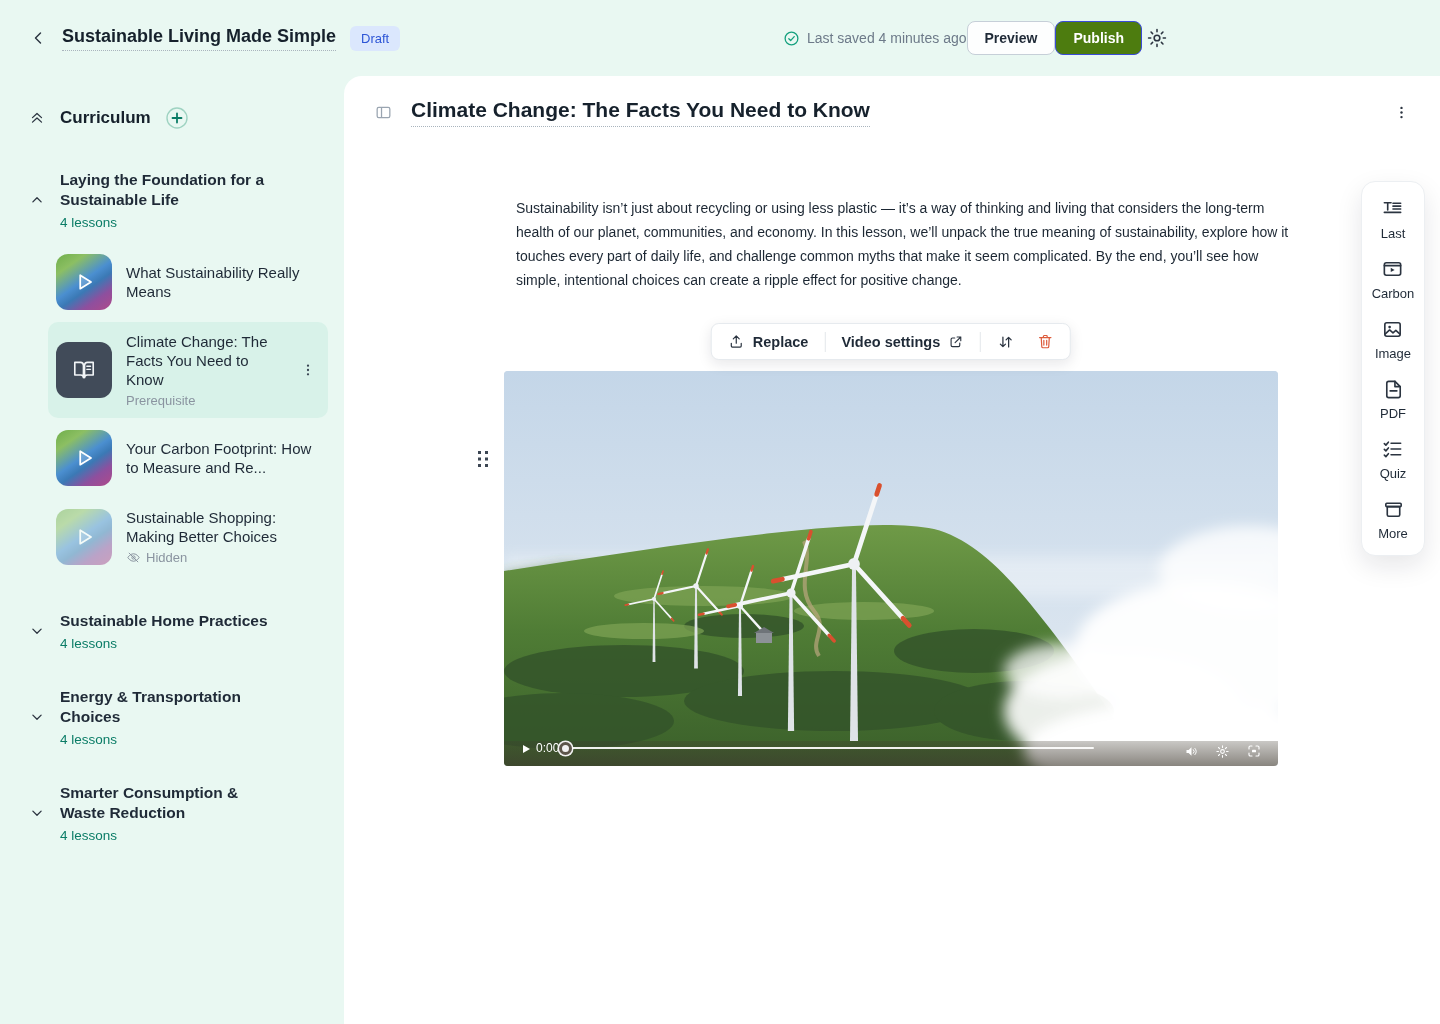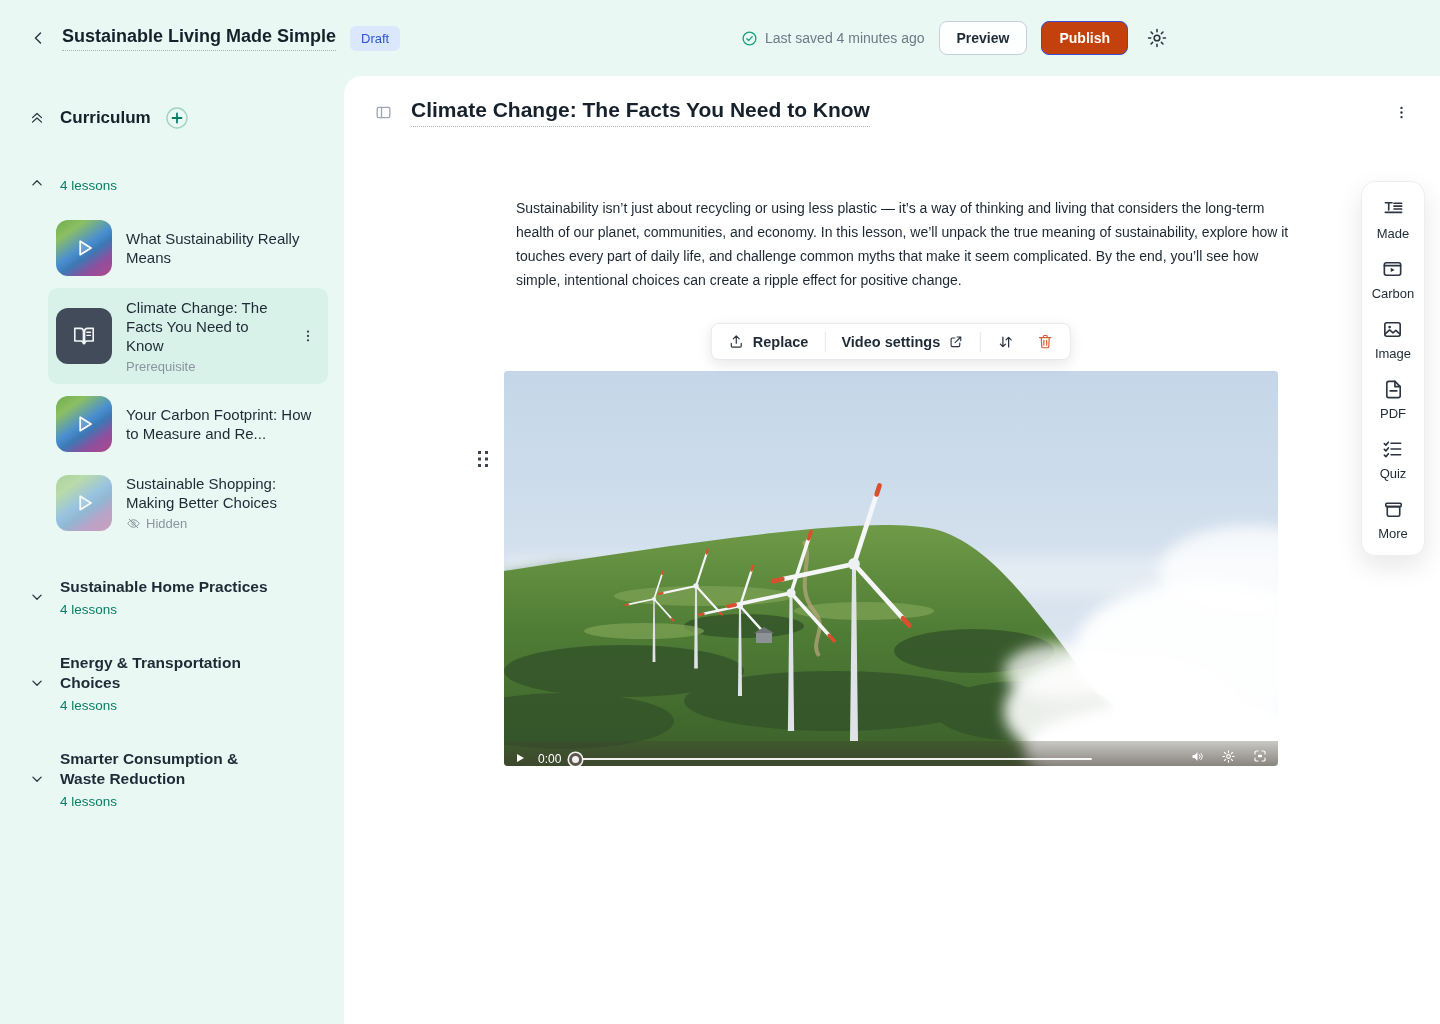--- a/index.html
+++ b/index.html
@@ -9,26 +9,26 @@
 
   
   .app-header { position:absolute; top:0; left:0; width:1196px; height:76px;
     display:flex; align-items:center; padding:0 24px; background:#e9f8f2; z-index:5; }
   .icon-btn { background:none; border:none; cursor:pointer; display:flex;
     align-items:center; justify-content:center; padding:4px; }
   .course-title { font-size:18px; font-weight:700; color:#16212c; margin-left:10px;
     border-bottom:1.5px dotted #a9b4bd; padding-bottom:3px; }
   .draft-badge { margin-left:14px; background:#dbe7fd; color:#2d55d6; font-size:13px;
     font-weight:500; padding:5px 11px; border-radius:6px; }
-  .header-right { margin-left:auto; display:flex; align-items:center; gap:14px; }
+  .header-right { margin-left:auto; display:flex; align-items:center; }
   .saved-status { display:flex; align-items:center; gap:7px; color:#6d7a89; font-size:14px; }
   .btn { font-family:inherit; font-size:14px; font-weight:600; border-radius:8px;
     padding:8px 17px; cursor:pointer; }
   .btn-secondary { background:#fdfefe; border:1px solid #c6cfd8; color:#1f2a37; }
-  .btn-primary { background:#c2410c; border:1px solid #3a4bd8; color:#ffffff; }
+  .btn-primary { background:#4d7c0f; border:1px solid #3a4bd8; color:#ffffff; }
 
   
   .sidebar { position:absolute; top:76px; left:0; width:344px; height:948px;
     background:#e9f8f2; overflow:hidden; }
   .curriculum-header { display:flex; align-items:center; margin:26px 24px 0 24px; }
   .curriculum-title { font-size:17px; font-weight:700; color:#16212c; margin:0 10px 0 10px; }
   .section { margin-top:36px; }
   .section-header { display:flex; align-items:center; padding:0 24px; }
   .section-text { margin-left:10px; max-width:208px; }
   .section-title { font-size:15.5px; font-weight:600; color:#1f2a37; line-height:20px; }
@@ -67,21 +67,21 @@
   .tb-group { display:flex; align-items:center; gap:8px; background:none; border:none;
     cursor:pointer; font-family:inherit; font-size:14.5px; font-weight:600; color:#1f2a37; padding:4px 6px; }
   .tb-divider { width:1px; height:20px; background:#e3e7eb; }
 
   
   .drag-handle { position:absolute; left:132px; top:372px; cursor:grab; }
   .video-block { position:absolute; left:160px; top:295px; width:774px; height:395px;
     border-radius:4px; overflow:hidden; background:#cfdde9; }
   .video-controls { position:absolute; left:0; right:0; bottom:0; height:25px;
     background:linear-gradient(to top, rgba(64,58,48,.62), rgba(64,58,48,.28));
-    display:flex; align-items:flex-end; padding:0 8px; gap:8px; }
+    display:flex; align-items:flex-start; padding:0 14px; }
   .vc-time { color:#ffffff; font-size:12px; margin-left:2px; }
   .vc-track { flex:1; height:14px; display:flex; align-items:center; position:relative; }
   .vc-knob { width:13px; height:13px; border-radius:50%; background:#f2f2f2;
     border:3px solid #5d564b; box-shadow:0 0 0 1.5px #f2f2f2; flex:0 0 13px; cursor:pointer; }
   .vc-line { height:2px; background:rgba(255,255,255,.92); flex:1; margin-right:88px; border-radius:2px; }
   .vc-right { display:flex; align-items:center; gap:12px; }
 
   
   .block-palette { position:absolute; left:1017px; top:105px; width:64px;
     background:#ffffff; border:1px solid #eceff2; border-radius:14px;
@@ -152,20 +152,21 @@
   </div>
 
   <div class="section">
     <div class="section-header">
       <button class="icon-btn">
         <svg width="18" height="18" viewBox="0 0 24 24">
             <path class="st" d="M6.5 14.5L12 9l5.5 5.5"></path>
           </svg>
       </button>
       <div class="section-text">
+        <div class="section-title">Laying the Foundation for a Sustainable Life</div>
         <div class="lesson-count">4 lessons</div>
       </div>
     </div>
     <div class="lessons">
 
       <div class="lesson">
         <div class="thumb">
           <span class="play">
             <svg width="26" height="26" viewBox="0 0 24 24">
                 <path d="M8.5 5.8v12.4L18.5 12z" fill="rgba(255,255,255,.18)" stroke="#ffffff" stroke-width="1.6" stroke-linejoin="round"></path>
@@ -465,21 +466,21 @@
     </div>
   </div>
 
   <div class="block-palette">
     <button class="palette-item">
       <span>
         <svg width="23" height="23" viewBox="0 0 24 24">
           <path class="st" d="M3.5 5h7M7 5v7.5M12.5 5.5H20.5M12.5 8.5H20.5M12.5 11.5H20.5M3.5 15h17"></path>
         </svg>
       </span>
-      <span class="palette-label">Made</span>
+      <span class="palette-label">Last</span>
     </button>
     <button class="palette-item">
       <span>
         <svg width="23" height="23" viewBox="0 0 24 24">
           <rect class="st" x="3.5" y="5" width="17" height="13" rx="2"></rect>
           <path class="st" d="M3.5 8h17"></path>
           <path d="M10.2 10.2v4.4l4-2.2z" fill="#2b3440"></path>
         </svg>
       </span>
       <span class="palette-label">Carbon</span>

